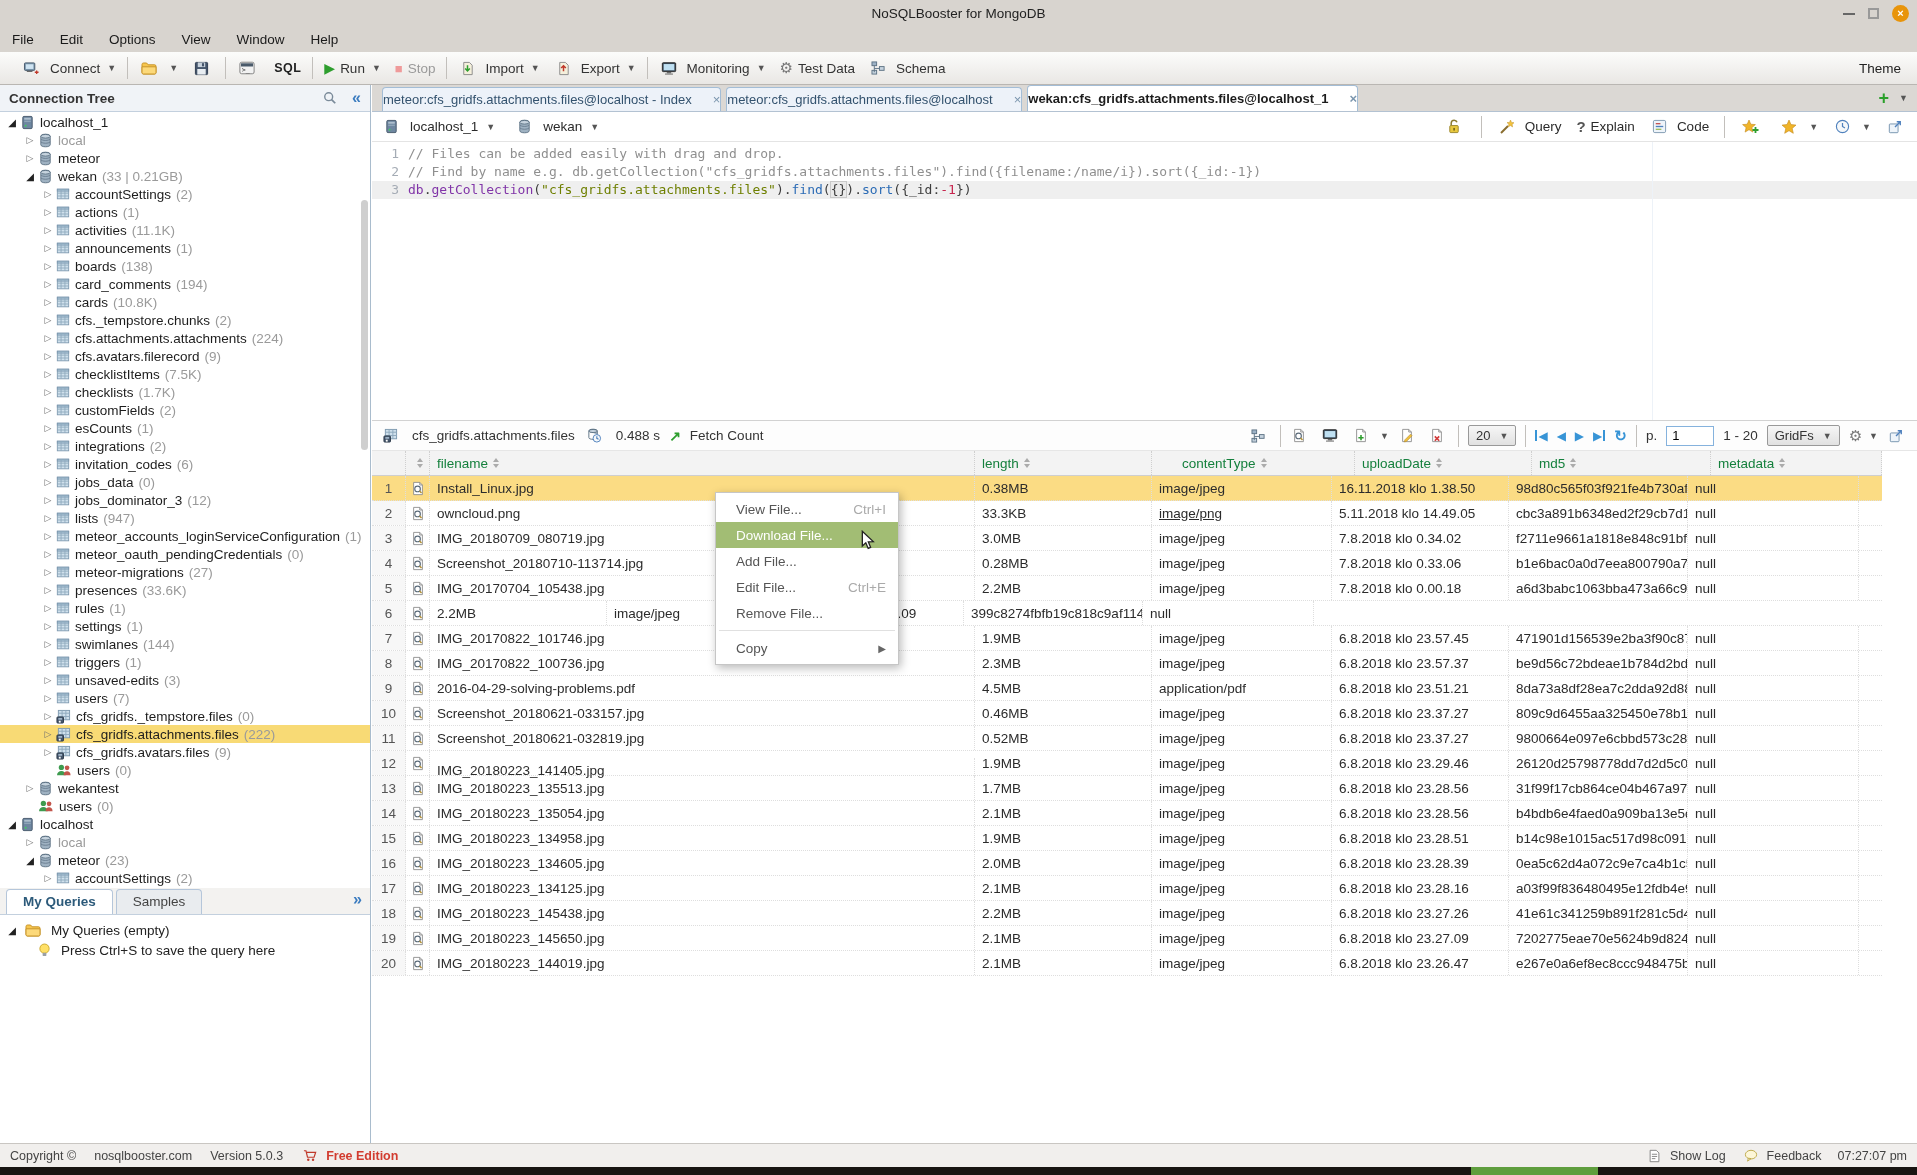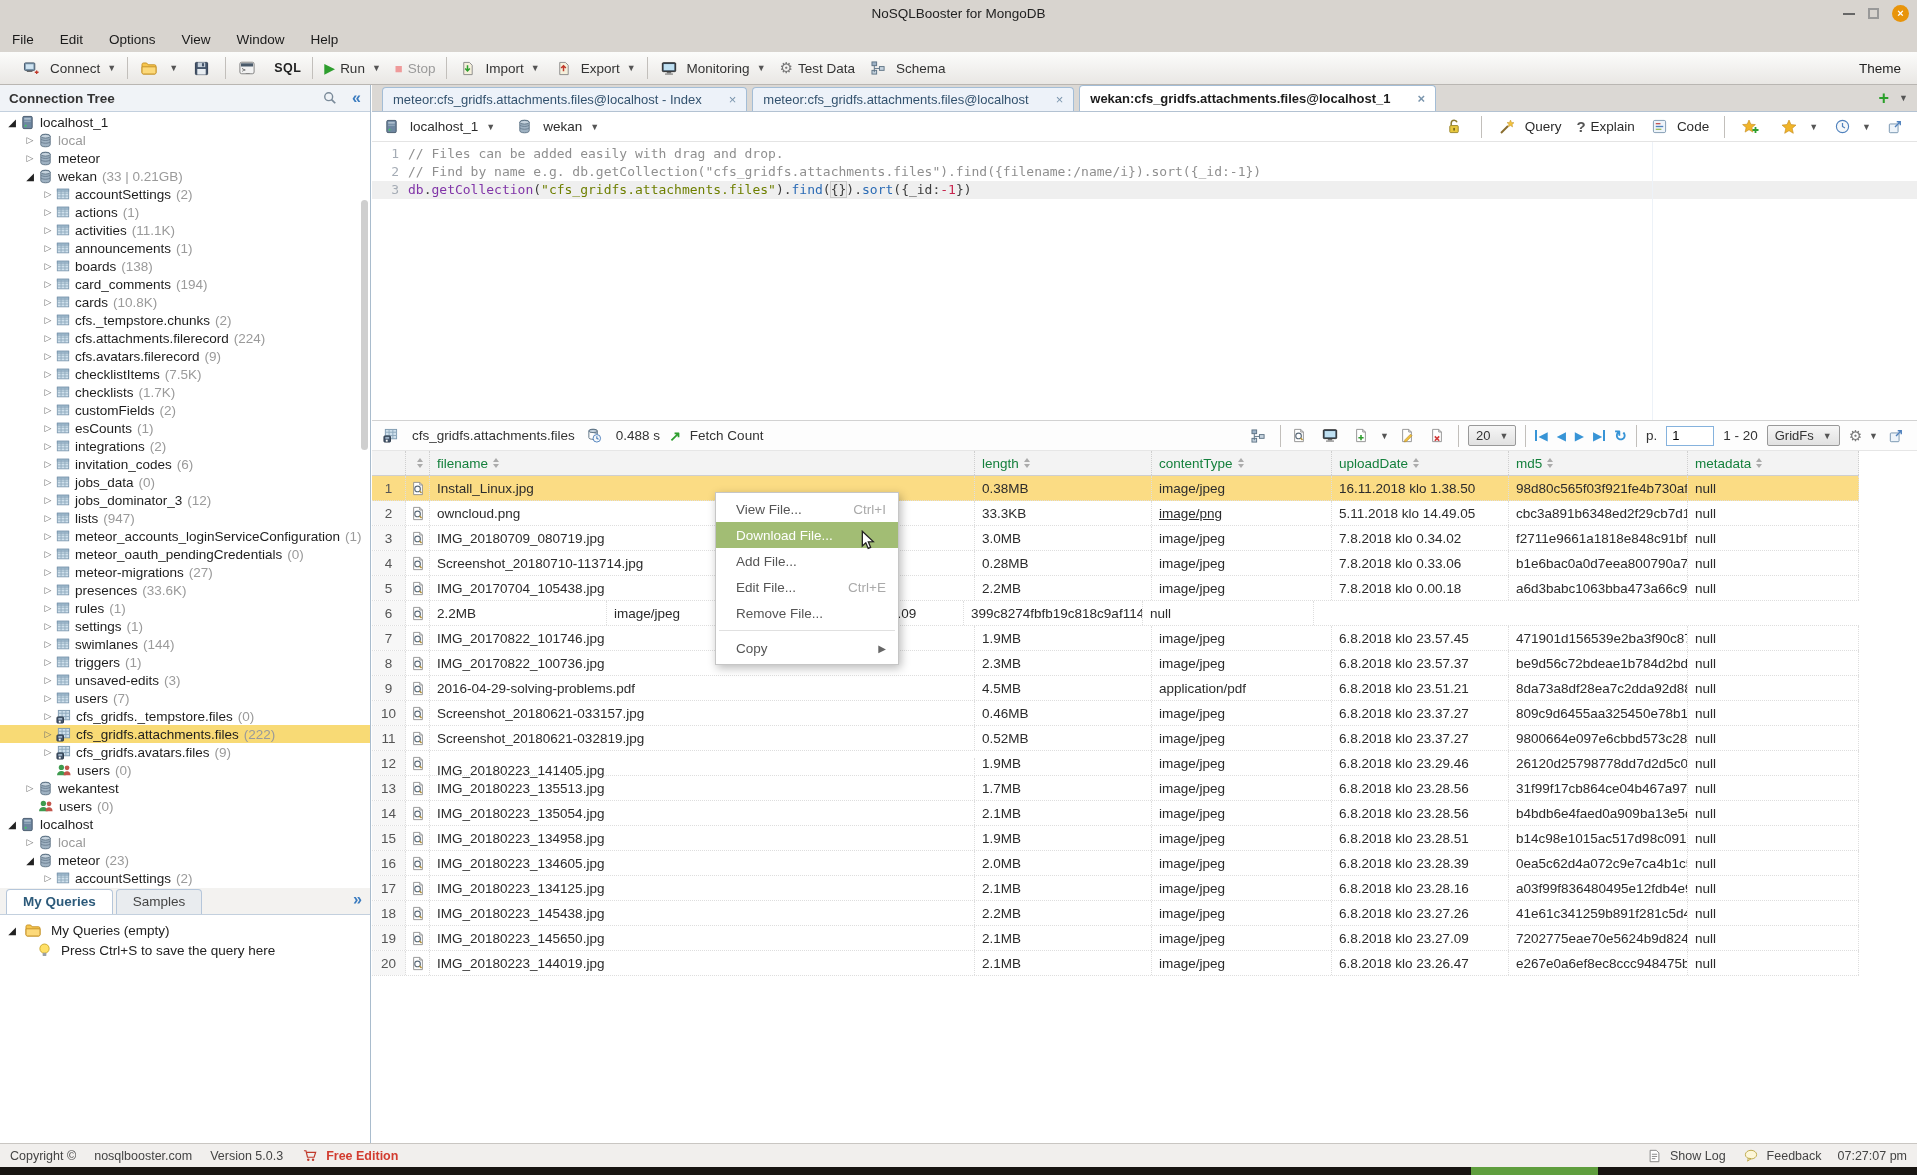--- a/index.html
+++ b/index.html
@@ -44,21 +44,21 @@
   .sidetabs { position:absolute; left:0; right:0; top:803px; height:27px; background:#f3f2f0; border-bottom:1px solid #c3d0de; display:flex; align-items:flex-end; padding-left:6px; gap:3px; }
   .stab { height:25px; line-height:24px; padding:0 16px; font-size:13.5px; border:1px solid #b5c6da; border-bottom:none; border-radius:4px 4px 0 0; background:#e9ecef; color:#444; }
   .stab.active { background:#fff; font-weight:bold; color:#2c5a7a; }
   .sidetabs .collapse { margin-left:auto; margin-right:8px; margin-bottom:5px; transform:rotate(180deg); }
   .squeries { position:absolute; left:0; right:0; top:830px; bottom:0; background:#fff; font-size:13.5px; color:#222; padding-top:5px; }
   .qrow { height:20px; display:flex; align-items:center; gap:5px; }
 
   
   .main { position:absolute; left:372px; top:85px; right:0; bottom:32px; }
   .tabbar { height:27px; background:#dbd8d4; border-bottom:1px solid #b3c2d2; display:flex; align-items:flex-end; padding-left:10px; gap:5px; }
-  .tab { height:24px; padding:0 10px; font-size:13px; color:#33526e; background:#edf2f9; border:1px solid #a3bdd6; border-bottom:none; border-radius:4px 4px 0 0; display:flex; align-items:center; gap:27px; white-space:nowrap; }
+  .tab { height:24px; padding:0 0; font-size:13px; color:#33526e; background:#edf2f9; border:1px solid #a3bdd6; border-bottom:none; border-radius:4px 4px 0 0; display:flex; align-items:center; gap:21px; white-space:nowrap; }
   .tab.active { background:#fff; height:26px; font-weight:bold; color:#1c1c1c; }
   .tab .x { color:#7a95ad; font-size:13px; }
   .tabbar-right { margin-left:auto; display:flex; align-items:center; gap:8px; padding:0 9px 4px 0; }
   .plus { color:#2aa02a; font-weight:bold; font-size:18px; line-height:1; }
   .connbar { height:30px; background:#fff; border-bottom:1px solid #e4e4e4; display:flex; align-items:center; padding:0 10px; gap:6px; font-size:13.5px; color:#2b2b2b; }
   .cb-right { margin-left:auto; display:flex; align-items:center; gap:15px; }
   .cb-item { display:flex; align-items:center; gap:5px; }
   .qmark { font-weight:bold; color:#555; font-size:15px; }
 
   
@@ -413,21 +413,21 @@
         </div>
         <div class="trow" style="padding-left: 42px;">
           <span class="mk">▷</span>
           <i class="ticon">
             <svg width="14" height="14" viewBox="0 0 16 16">
               <rect x="1.5" y="2.5" width="13" height="11" fill="#cfe0ec" stroke="#7d99af"></rect>
               <rect x="1.5" y="2.5" width="13" height="2.2" fill="#aac4d8" stroke="#7d99af"></rect>
               <path d="M1.5 7h13M1.5 10.3h13M5.8 2.5v11M10.2 2.5v11" stroke="#8fa9bd" fill="none"></path>
             </svg>
           </i>
-          <span class="lb">cfs.attachments.filerecord</span>
+          <span class="lb">cfs.attachments.attachments</span>
           <span class="cnt">(224)</span>
         </div>
         <div class="trow" style="padding-left: 42px;">
           <span class="mk">▷</span>
           <i class="ticon">
             <svg width="14" height="14" viewBox="0 0 16 16">
               <rect x="1.5" y="2.5" width="13" height="11" fill="#cfe0ec" stroke="#7d99af"></rect>
               <rect x="1.5" y="2.5" width="13" height="2.2" fill="#aac4d8" stroke="#7d99af"></rect>
               <path d="M1.5 7h13M1.5 10.3h13M5.8 2.5v11M10.2 2.5v11" stroke="#8fa9bd" fill="none"></path>
             </svg>
@@ -1060,21 +1060,21 @@
                 <i class="dn"></i>
               </span>
             </div>
             <div class="hcell" style="width: 177px;">
               <span>length</span>
               <span class="sort">
                 <i class="up"></i>
                 <i class="dn"></i>
               </span>
             </div>
-            <div class="hcell" style="width: 180px;">
+            <div class="hcell" style="width: 180px; margin-left: 23px;">
               <span>contentType</span>
               <span class="sort">
                 <i class="up"></i>
                 <i class="dn"></i>
               </span>
             </div>
             <div class="hcell" style="width: 177px;">
               <span>uploadDate</span>
               <span class="sort">
                 <i class="up"></i>

